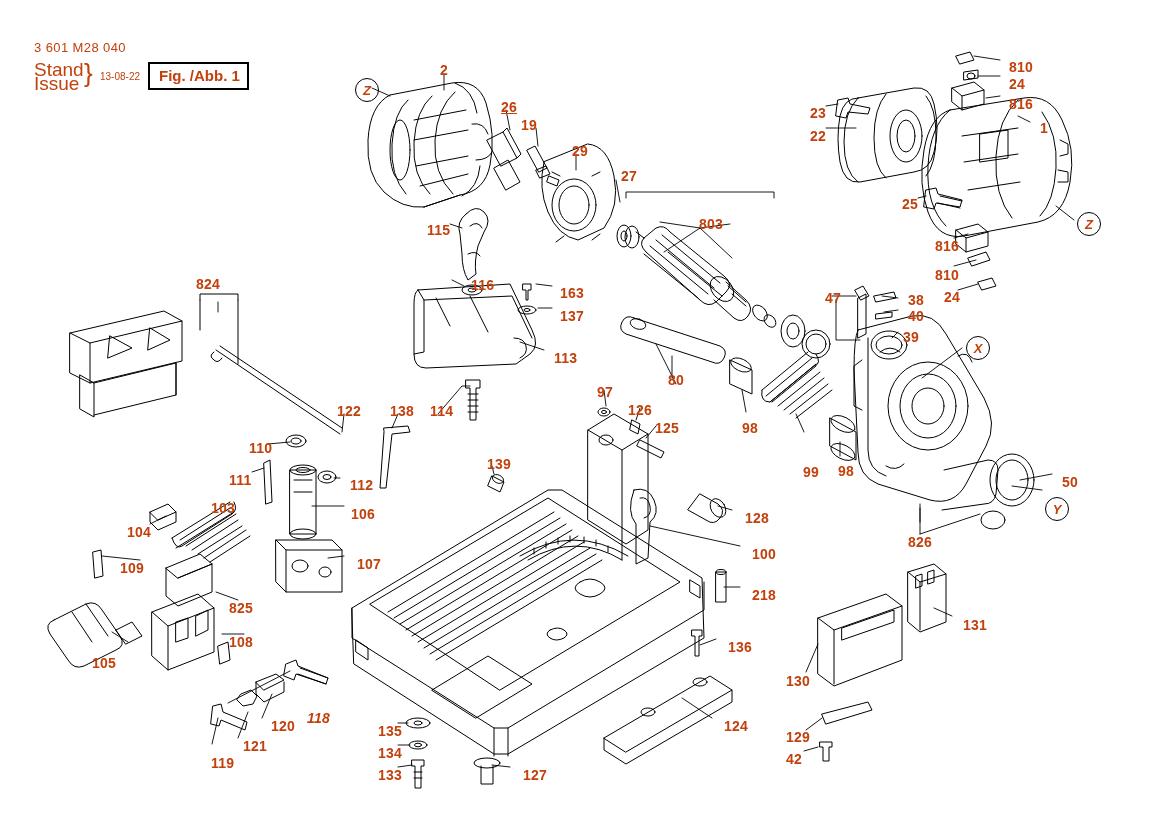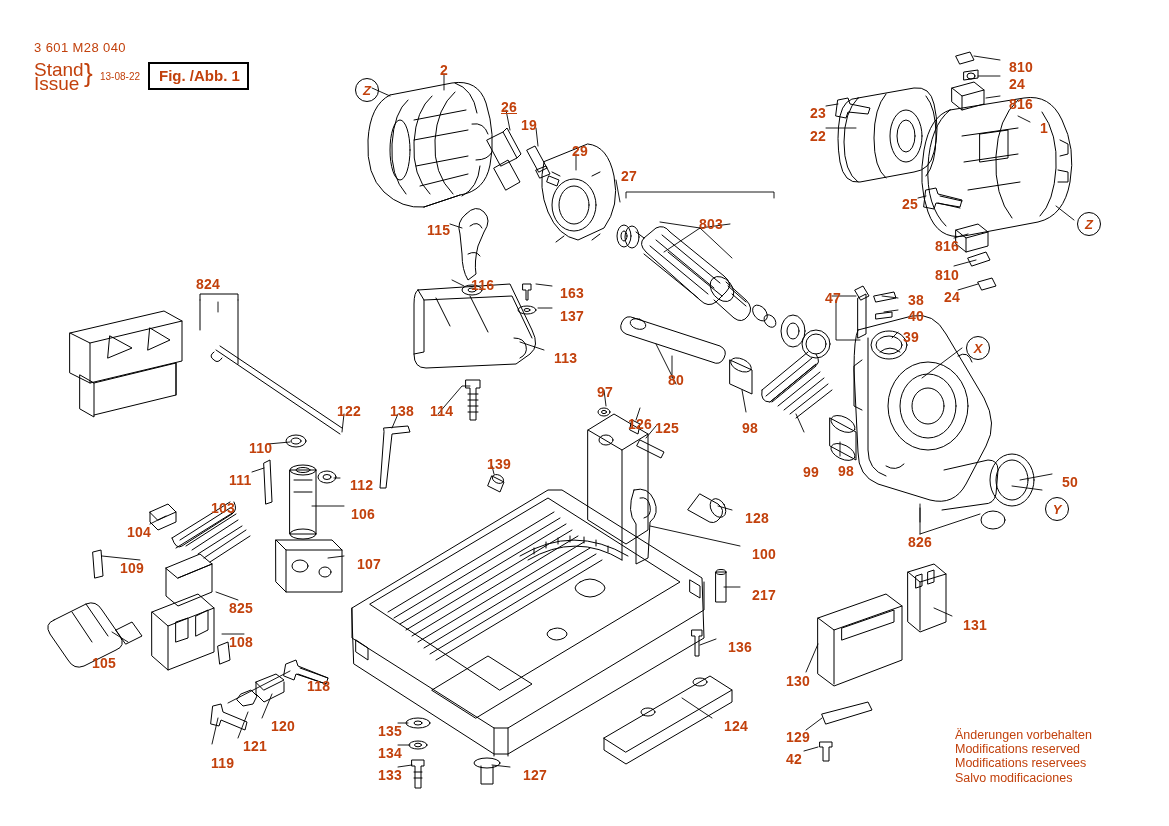--- a/index.html
+++ b/index.html
@@ -99,26 +99,20 @@
 
   <div class="hdr-partno">3 601 M28 040</div>
   <div class="hdr-stand">
     <div>Stand</div>
     <div>Issue</div>
   </div>
   <div class="hdr-brace">}</div>
   <div class="hdr-date">13-08-22</div>
   <div class="hdr-figbox">Fig. /Abb. 1</div>
 
-  <div class="footer-notes">
-    <div>Änderungen vorbehalten</div>
-    <div>Modifications reserved</div>
-    <div>Modifications reservees</div>
-    <div>Salvo modificaciones</div>
-  </div>
 
   <svg id="art" viewBox="0 0 1169 826" xmlns="http://www.w3.org/2000/svg">
     <g fill="none" stroke="#000" stroke-width="1" stroke-linecap="round" stroke-linejoin="round">
 
       <g>
         <path d="M390 95 q-20 10 -22 45 q-2 35 16 52 q18 17 40 15"></path>
         <path d="M390 95 l62 -12 q26 -4 34 20 q10 32 4 62 q-5 26 -30 30 l-36 12"></path>
         <path d="M424 207 l36 -12"></path>
         <path d="M408 100 q-14 12 -16 44 q-2 32 14 50"></path>
         <path d="M432 96 q-16 14 -18 46 q-2 34 16 52"></path>
@@ -561,35 +555,35 @@
       <div class="lbl" style="left: 229px; top: 472px;">111</div>
       <div class="lbl" style="left: 350px; top: 477px;">112</div>
       <div class="lbl" style="left: 211px; top: 500px;">103</div>
       <div class="lbl" style="left: 351px; top: 506px;">106</div>
       <div class="lbl" style="left: 127px; top: 524px;">104</div>
       <div class="lbl" style="left: 120px; top: 560px;">109</div>
       <div class="lbl" style="left: 357px; top: 556px;">107</div>
       <div class="lbl" style="left: 229px; top: 600px;">825</div>
       <div class="lbl" style="left: 229px; top: 634px;">108</div>
       <div class="lbl" style="left: 92px; top: 655px;">105</div>
-      <div class="lbl" style="left: 307px; top: 678px;">118</div>
+      <div class="lbl" style="left: 307px; top: 710px; font-style: italic;">118</div>
       <div class="lbl" style="left: 271px; top: 718px;">120</div>
       <div class="lbl" style="left: 243px; top: 738px;">121</div>
       <div class="lbl" style="left: 211px; top: 755px;">119</div>
       <div class="lbl" style="left: 378px; top: 723px;">135</div>
       <div class="lbl" style="left: 378px; top: 745px;">134</div>
       <div class="lbl" style="left: 378px; top: 767px;">133</div>
       <div class="lbl" style="left: 523px; top: 767px;">127</div>
       <div class="lbl" style="left: 724px; top: 718px;">124</div>
       <div class="lbl" style="left: 728px; top: 639px;">136</div>
-      <div class="lbl" style="left: 752px; top: 587px;">217</div>
+      <div class="lbl" style="left: 752px; top: 587px;">218</div>
       <div class="lbl" style="left: 752px; top: 546px;">100</div>
       <div class="lbl" style="left: 745px; top: 510px;">128</div>
       <div class="lbl" style="left: 597px; top: 384px;">97</div>
-      <div class="lbl" style="left: 628px; top: 416px;">126</div>
+      <div class="lbl" style="left: 628px; top: 402px;">126</div>
       <div class="lbl" style="left: 655px; top: 420px;">125</div>
       <div class="lbl" style="left: 668px; top: 372px;">80</div>
       <div class="lbl" style="left: 742px; top: 420px;">98</div>
       <div class="lbl" style="left: 803px; top: 464px;">99</div>
       <div class="lbl" style="left: 838px; top: 463px;">98</div>
       <div class="lbl" style="left: 825px; top: 290px;">47</div>
       <div class="lbl" style="left: 908px; top: 292px;">38</div>
       <div class="lbl" style="left: 908px; top: 308px;">40</div>
       <div class="lbl" style="left: 903px; top: 329px;">39</div>
       <div class="lbl" style="left: 1062px; top: 474px;">50</div>

